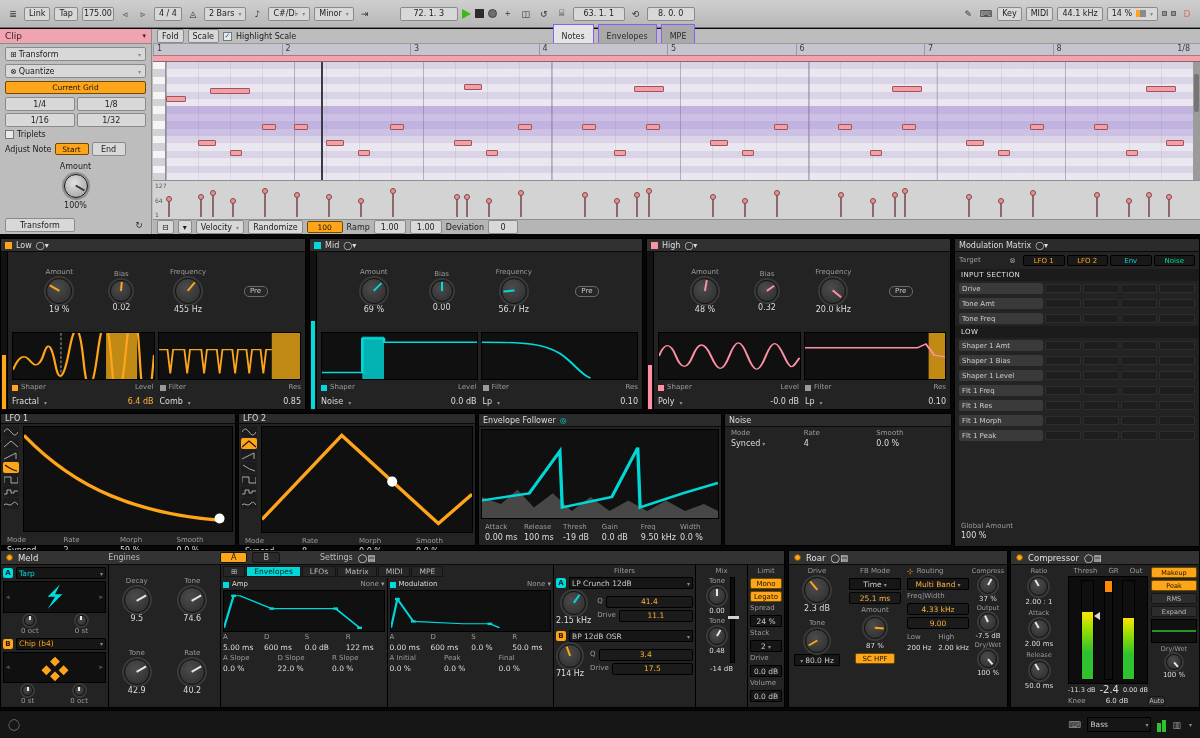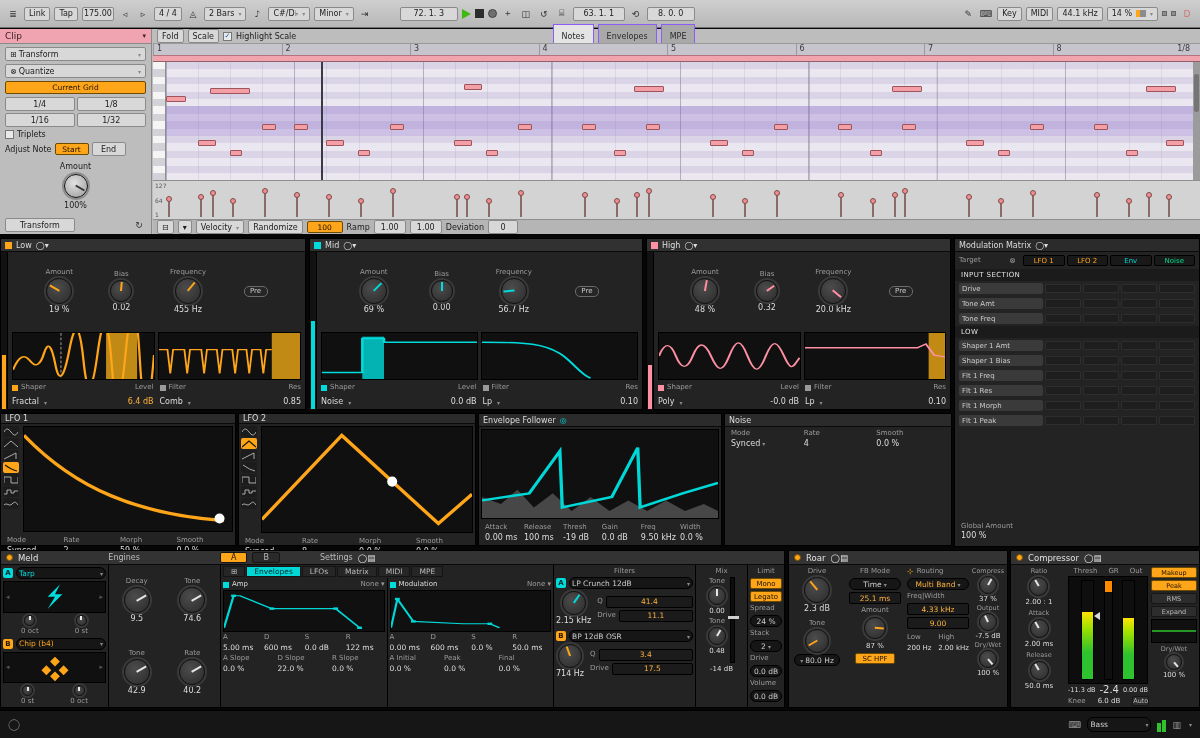--- a/index.html
+++ b/index.html
@@ -5,21 +5,21 @@
   *{margin:0;padding:0;box-sizing:border-box}
   html,body{width:1200px;height:738px;overflow:hidden}
   body{font-family:"DejaVu Sans","Liberation Sans",sans-serif;background:#060606;color:#ccc;position:relative}
   .abs{position:absolute}
   
   .knob{border-radius:50%;background:radial-gradient(circle at 42% 36%,#4c4c4c,#2b2b2b);border:1px solid #141414;box-shadow:0 0 0 2px #3a3a3a;position:relative;flex:0 0 auto}
   .knob i{position:absolute;left:calc(50% - 1px);bottom:50%;width:2px;height:44%;background:#e6e6e6;transform-origin:50% 100%;transform:rotate(var(--r,0deg))}
   .knob.cy i{background:#00dcdc}.knob.or i{background:#ffa519}.knob.pk i{background:#ff8fa3}
   .lbl{font-size:7px;color:#9b9b9b;line-height:9px;white-space:nowrap}
   .val{font-size:8px;color:#ddd;line-height:10px;white-space:nowrap}
-  .box{background:#161616;border:1px solid #000;color:#ccc;font-size:7.5px;height:12px;display:flex;align-items:center;justify-content:center;border-radius:6px;padding:0 2px;white-space:nowrap}
+  .box{background:#161616;border:1px solid #000;color:#ccc;font-size:7.5px;height:12px;display:flex;align-items:center;justify-content:center;border-radius:1px;padding:0 2px;white-space:nowrap}
   .abox{background:#1b1b1b;border:1px solid #000;color:#ffb13d;font-size:7.5px;height:12px;display:flex;align-items:center;justify-content:center;border-radius:2px;white-space:nowrap}
   .btn-a{background:#ffa519;color:#1a1200;border:1px solid #6e4a00;border-radius:2px;font-size:7.5px;height:12px;display:flex;align-items:center;justify-content:center;white-space:nowrap}
   .btn-d{background:#2d2d2d;border:1px solid #161616;color:#bbb;border-radius:2px;font-size:7.5px;height:12px;display:flex;align-items:center;justify-content:center;white-space:nowrap}
   .caret{font-size:6px;color:#8a8a8a;margin-left:2px}
   .sq{width:7px;height:7px;flex:0 0 auto}
   .panel{position:absolute;background:#232323;border:1px solid #000}
   .display{background:#101010;border:1px solid #000;position:relative;overflow:hidden}
   svg{display:block;width:100%;height:100%}
   
   #toolbar{position:absolute;left:0;top:0;width:1200px;height:28px;background:linear-gradient(#cfcfcf,#b7b7b7);border-bottom:1px solid #6f6f6f;display:flex;align-items:center;gap:4px;padding:0 6px;color:#1c1c1c}
@@ -622,20 +622,27 @@
       </div>
 
       <div class="mrow">
         <span class="mlabel">Shaper 1 Bias</span>
         <span class="mcell"></span>
         <span class="mcell"></span>
         <span class="mcell"></span>
         <span class="mcell"></span>
       </div>
 
+      <div class="mrow">
+        <span class="mlabel">Shaper 1 Level</span>
+        <span class="mcell"></span>
+        <span class="mcell"></span>
+        <span class="mcell"></span>
+        <span class="mcell"></span>
+      </div>
 
       <div class="mrow">
         <span class="mlabel">Flt 1 Freq</span>
         <span class="mcell"></span>
         <span class="mcell"></span>
         <span class="mcell"></span>
         <span class="mcell"></span>
       </div>
 
       <div class="mrow">
@@ -1316,21 +1323,21 @@
           </div>
         <div class="meter">
             <div class="mfill" style="height:62%"></div>
           </div>
       </div>
       <div style="display:flex;justify-content:space-between;padding:1px 0">
         <span class="val" style="font-size:6.5px">-11.3 dB</span>
         <span class="val" style="font-size:10px">-2.4</span>
         <span class="val" style="font-size:6.5px">0.00 dB</span>
       </div>
-      <div style="display:flex;gap:12px;align-items:flex-end">
+      <div style="display:flex;gap:20px;align-items:flex-end">
           <span class="lbl">Knee</span>
           <span class="val" style="font-size:7px">6.0 dB</span>
         <span class="btn-d" style="width:26px;margin-left:auto;height:10px;font-size:6.5px">Auto</span>
         </div>
     </div>
     <div style="flex:1;display:flex;flex-direction:column;gap:2px;align-items:stretch">
       <span class="btn-a" style="height:11px;font-size:6.5px">Makeup</span>
       <span class="btn-a" style="height:11px;font-size:6.5px">Peak</span>
       <span class="btn-d" style="height:11px;font-size:6.5px">RMS</span>
       <span class="btn-d" style="height:11px;font-size:6.5px">Expand</span>

